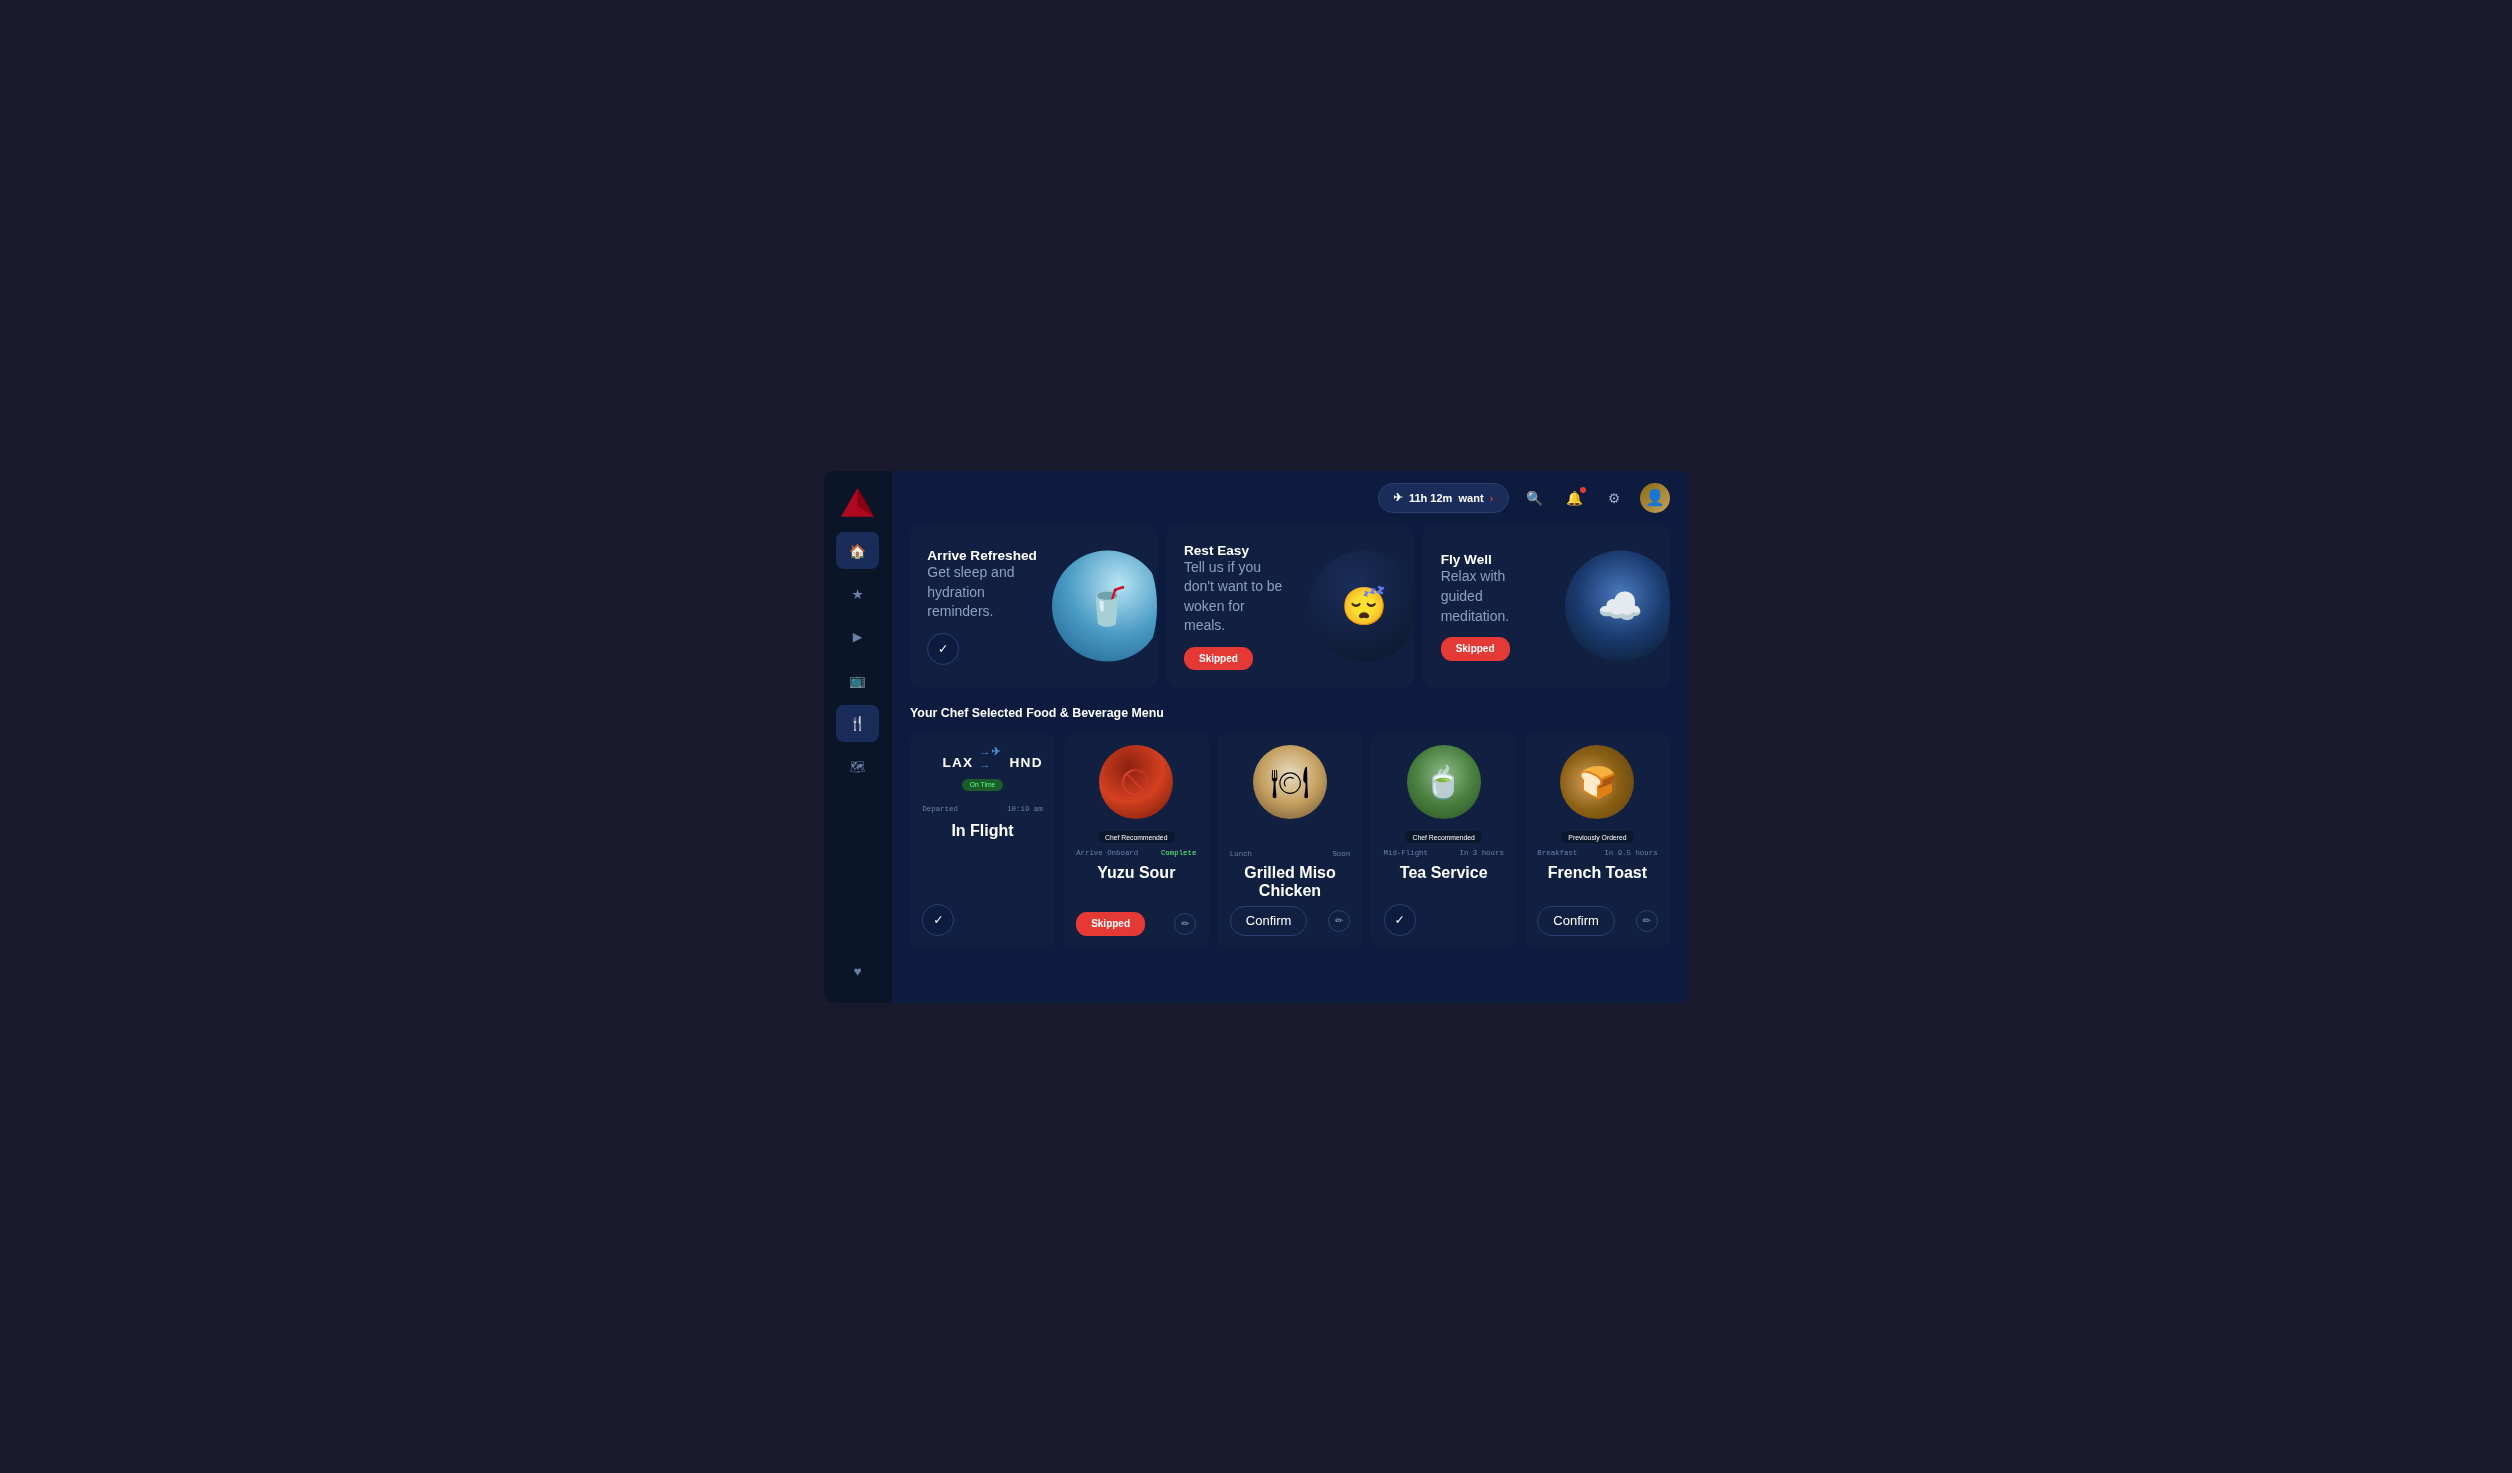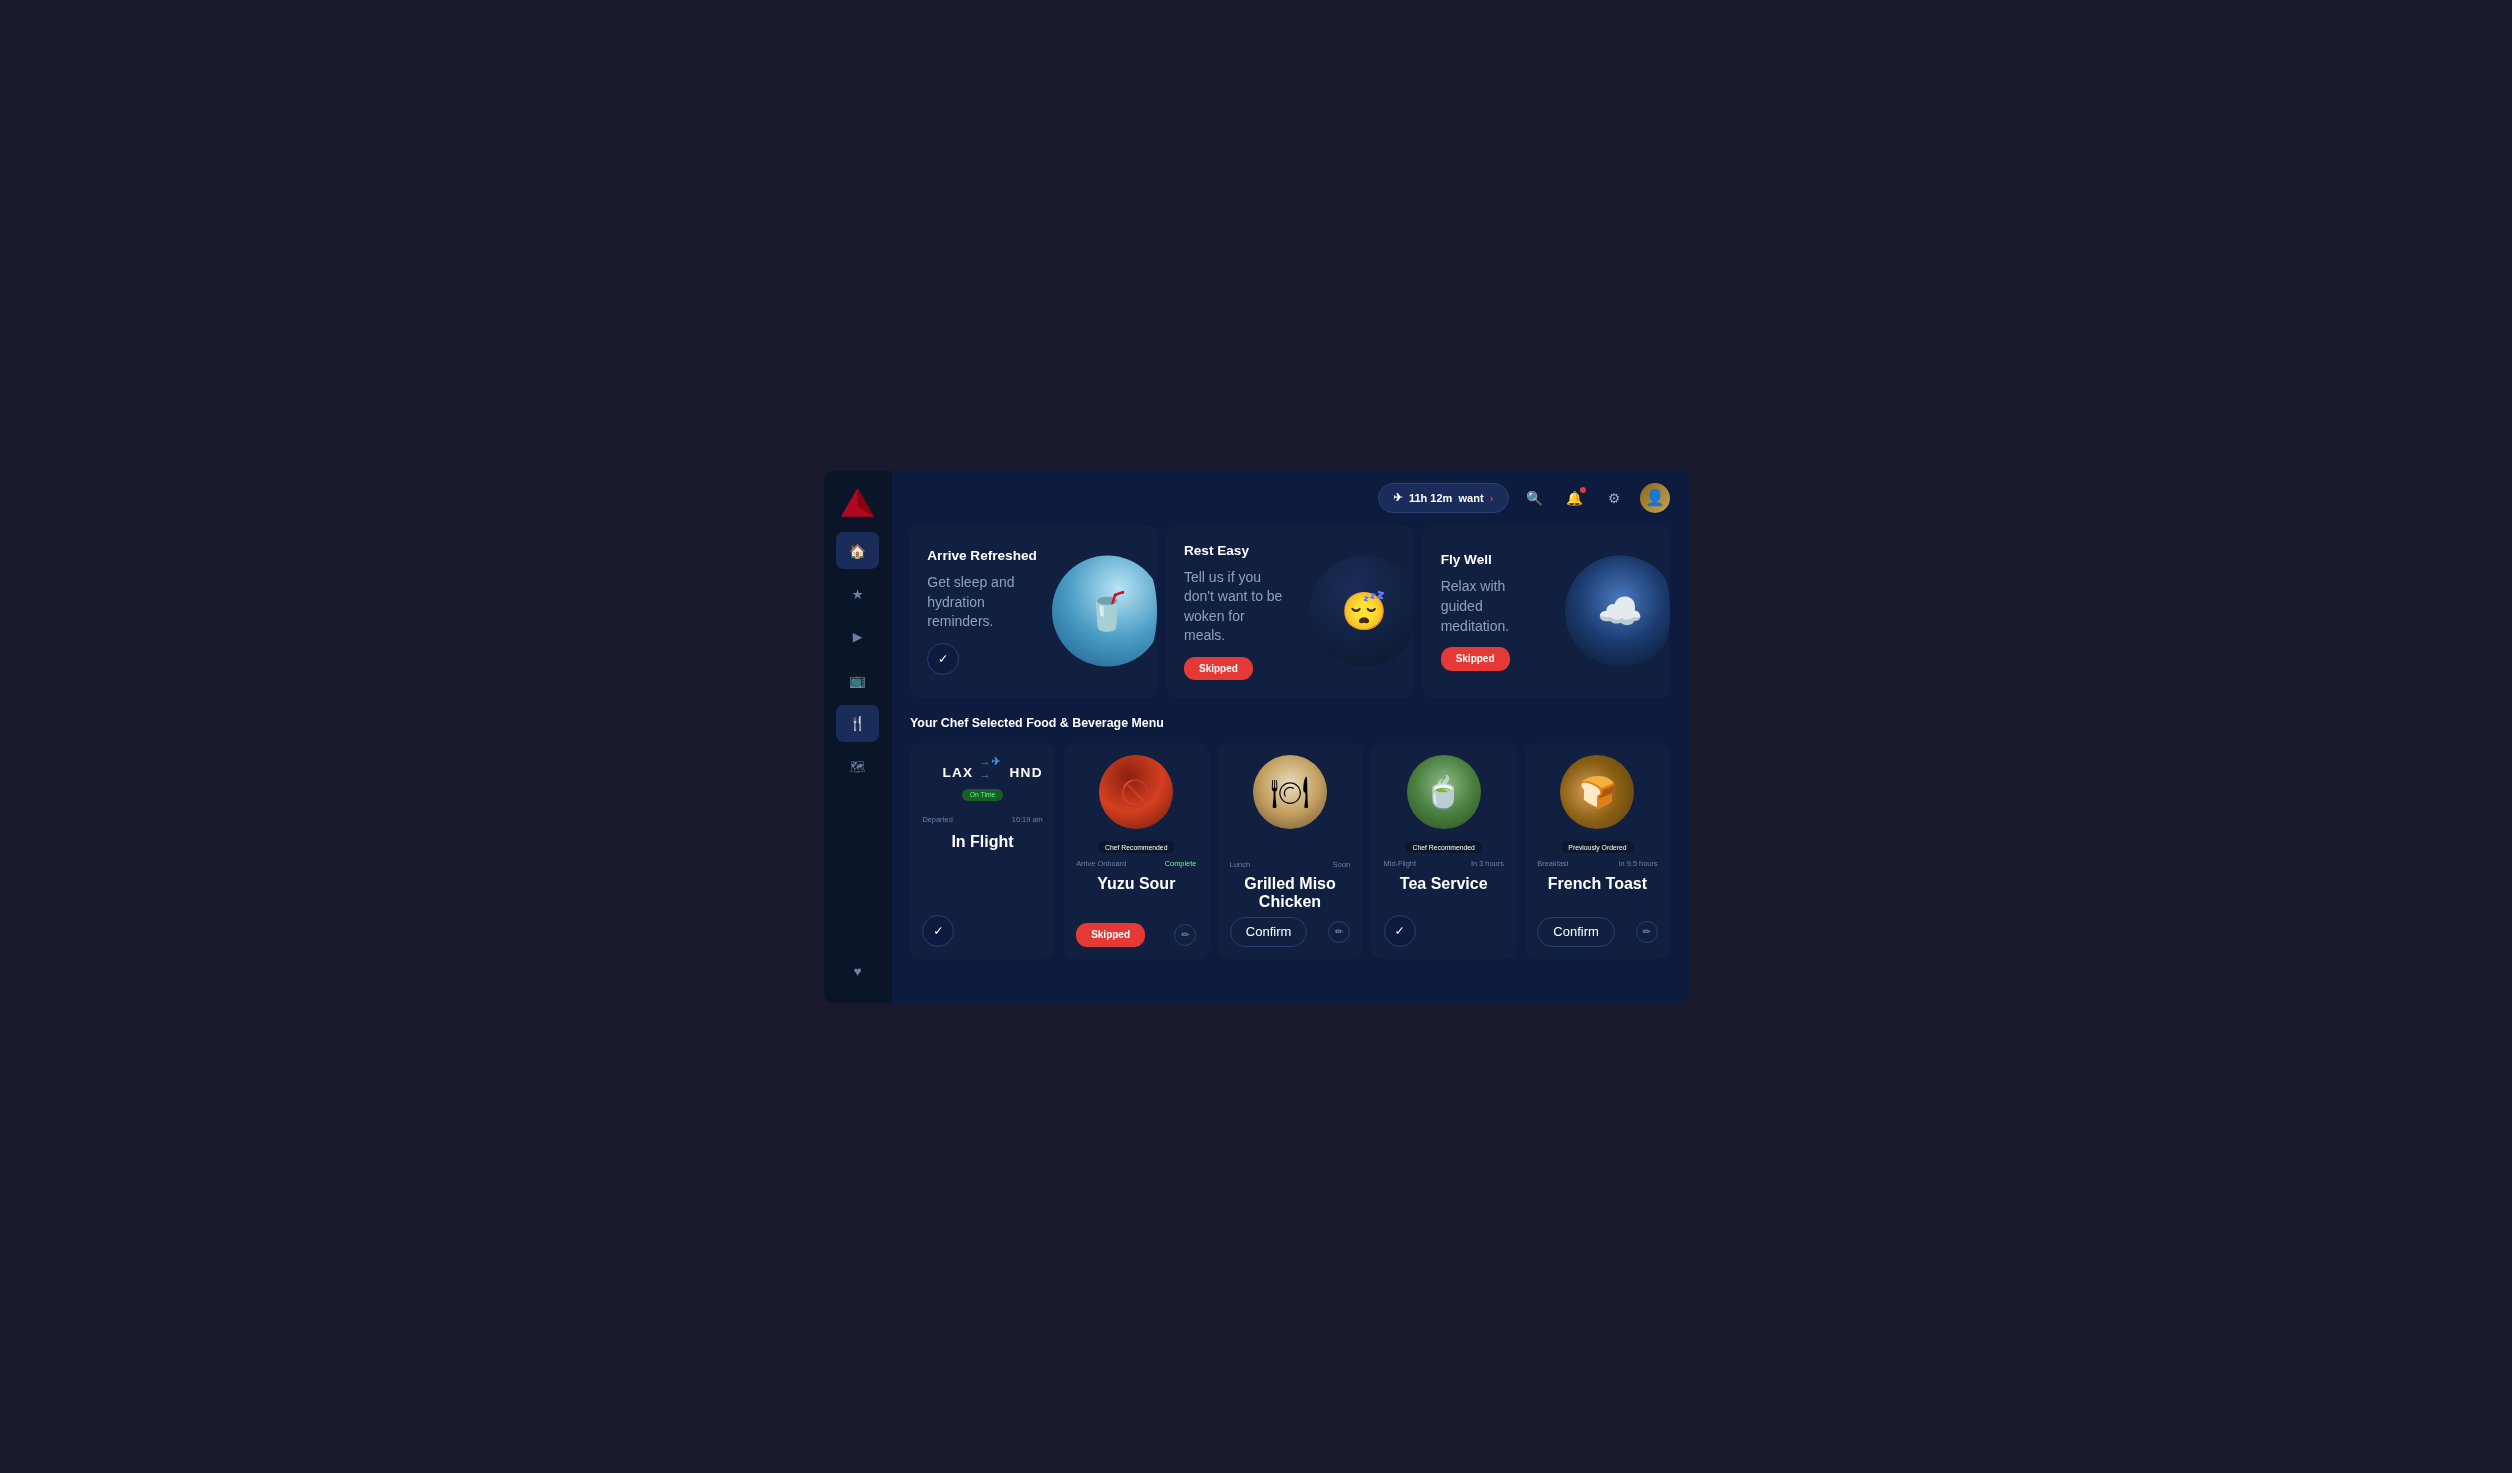--- a/index.html
+++ b/index.html
@@ -139,21 +139,21 @@
       position: relative;
       overflow: hidden;
     }
     .promo-card-text {
       z-index: 2;
     }
     .promo-card-title {
       color: #fff;
       font-size: 13.6px;
       font-weight: 700;
-      margin-bottom: 10px;
+      margin-bottom: 0;
     }
     .promo-card-desc {
       color: #8ba0c0;
       font-size: 14px;
       line-height: 1.4;
       max-width: 99px;
     }
     .promo-card-image {
       position: absolute;
       right: 0;
@@ -246,20 +246,21 @@
     }
     .badge-green {
       background: #1a5c2a;
       color: #5dff7a;
     }
     .menu-card-meta {
       display: flex;
       justify-content: space-between;
       color: #6a80a8;
       font-size: 7.4px;
+      font-family: Liberation Mono, monospace;
     }
     .menu-card-name {
       color: #fff;
       font-size: 16px;
       font-weight: 700;
     }
     .menu-card-actions {
       display: flex;
       align-items: center;
       justify-content: space-between;

